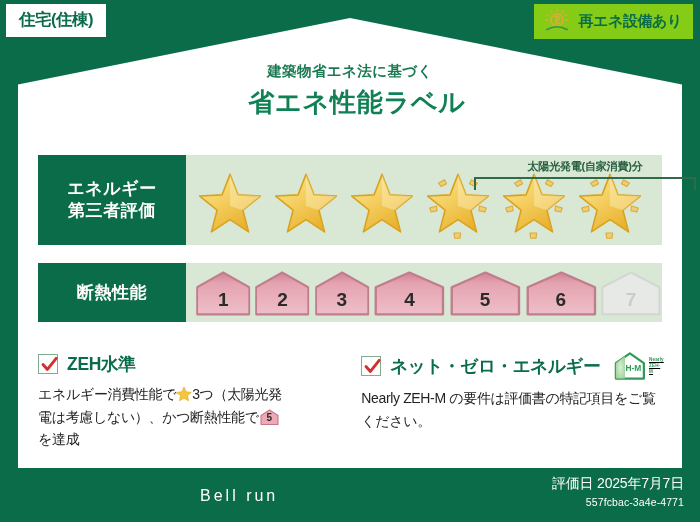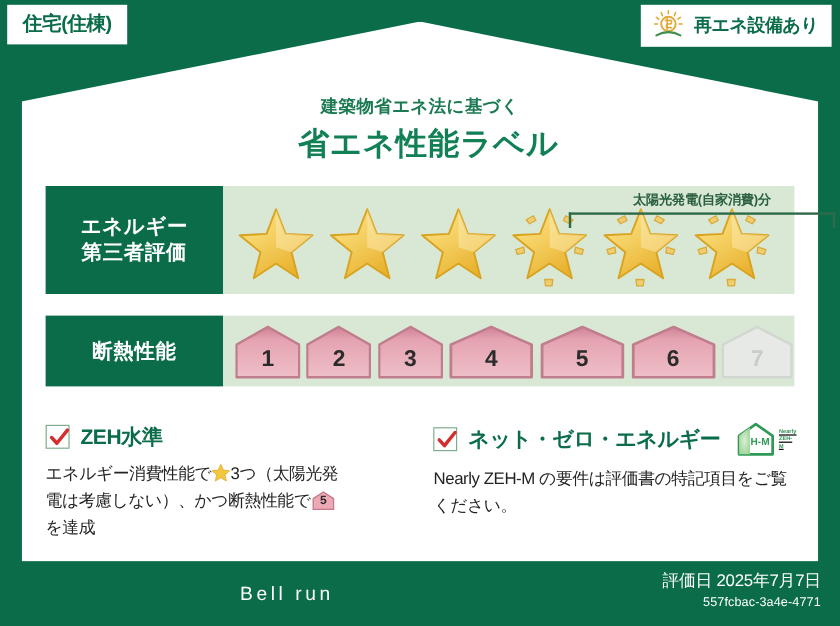--- a/index.html
+++ b/index.html
@@ -50,21 +50,21 @@
     color: #0a6c48;
     letter-spacing: -0.5px;
     white-space: nowrap;
   }
 
   
   .renew-tag {
     position: absolute;
     right: 7px;
     top: 4px;
-    background: #ffffff;
+    background: #84cc16;
     padding: 4px 11px 5px 9px;
     display: flex;
     align-items: center;
     gap: 7px;
     z-index: 8;
   }
   .renew-tag .renew-label {
     font-size: 15px;
     font-weight: bold;
     color: #0a6c48;
@@ -74,21 +74,20 @@
   .sun-icon { width: 28px; height: 26px; display: block; }
 
   
   .title-block {
     position: absolute;
     top: 62px;
     left: 0;
     width: 700px;
     text-align: center;
     z-index: 5;
-    margin-top: 17px;
   }
   .title-sub {
     font-size: 14.5px;
     font-weight: bold;
     color: #1b7a52;
     letter-spacing: 0.4px;
   }
   .title-main {
     margin-top: 4px;
     font-size: 26px;

